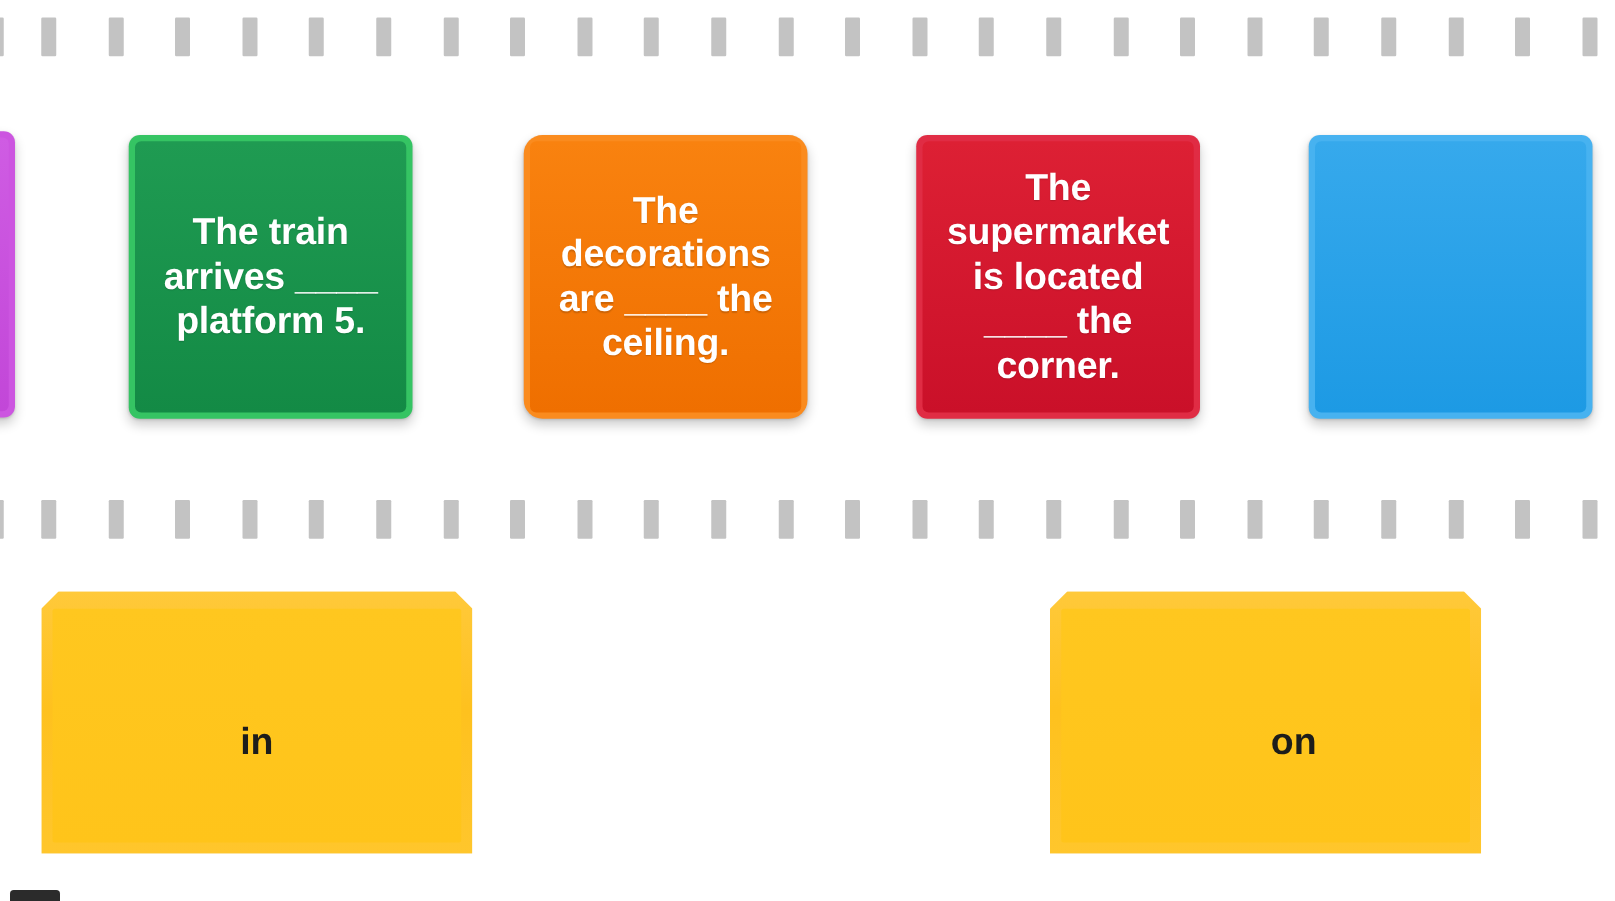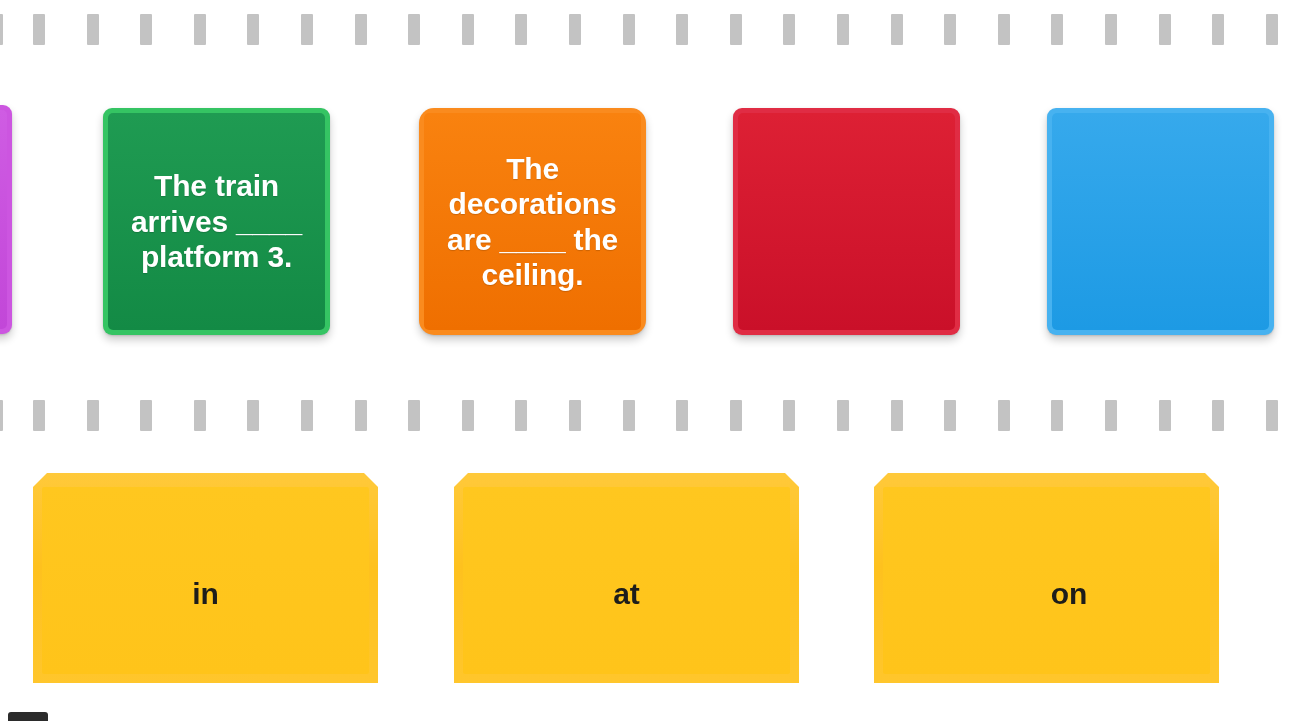--- a/index.html
+++ b/index.html
@@ -154,21 +154,21 @@
     border-radius: 2px;
   }
   .answer-tile .answer-label {
     position: relative;
     z-index: 2;
     margin-top: 32px;
   }
 
   #tile-in { left: 33px; }
   #tile-at { left: 454px; }
-  #tile-on { left: 874px; padding-left: 45px; }
+  #tile-on { left: 840px; padding-left: 45px; }
 
   
   #bottom-stub {
     position: absolute;
     left: 8px;
     top: 712px;
     width: 40px;
     height: 18px;
     background: #2b2b2b;
     border-radius: 3px;
@@ -207,30 +207,31 @@
       <div class="tick" style="left: 1265.8px; width: 12px; height: 31px; background: rgb(195, 195, 195);"></div>
     </div>
 
   <div class="prompt-card" id="card-purple">
     <div class="face"></div>
     <div class="label"></div>
   </div>
 
   <div class="prompt-card" id="card-green">
     <div class="face"></div>
-    <div class="label">The train arrives ____ platform 3.</div>
+    <div class="label">The train arrives ____ platform 5.</div>
   </div>
 
   <div class="prompt-card" id="card-orange">
     <div class="face"></div>
     <div class="label">The decorations are ____ the ceiling.</div>
   </div>
 
   <div class="prompt-card" id="card-red">
     <div class="face"></div>
+    <div class="label">The supermarket is located ____ the corner.</div>
   </div>
 
   <div class="prompt-card" id="card-blue">
     <div class="face"></div>
   </div>
 
   <div class="tick-row row-middle" id="tick-row-middle">
       <div class="tick" style="left: -9px;"></div>
       <div class="tick" style="left: 33px; width: 12px; height: 31px; background: rgb(195, 195, 195);"></div>
       <div class="tick" style="left: 86.6px; width: 12px; height: 31px; background: rgb(195, 195, 195);"></div>
@@ -256,24 +257,20 @@
       <div class="tick" style="left: 1158.6px; width: 12px; height: 31px; background: rgb(195, 195, 195);"></div>
       <div class="tick" style="left: 1212.2px; width: 12px; height: 31px; background: rgb(195, 195, 195);"></div>
       <div class="tick" style="left: 1265.8px; width: 12px; height: 31px; background: rgb(195, 195, 195);"></div>
     </div>
 
   <div class="answer-tile" id="tile-in">
     <div class="inner-face"></div>
     <div class="answer-label">in</div>
   </div>
 
-  <div class="answer-tile" id="tile-at">
-    <div class="inner-face"></div>
-    <div class="answer-label">at</div>
-  </div>
 
   <div class="answer-tile" id="tile-on">
     <div class="inner-face"></div>
     <div class="answer-label">on</div>
   </div>
 
   <div id="bottom-stub"></div>
 
 </div>
 

